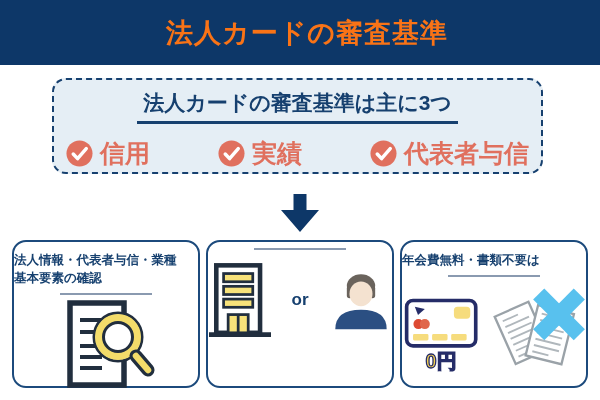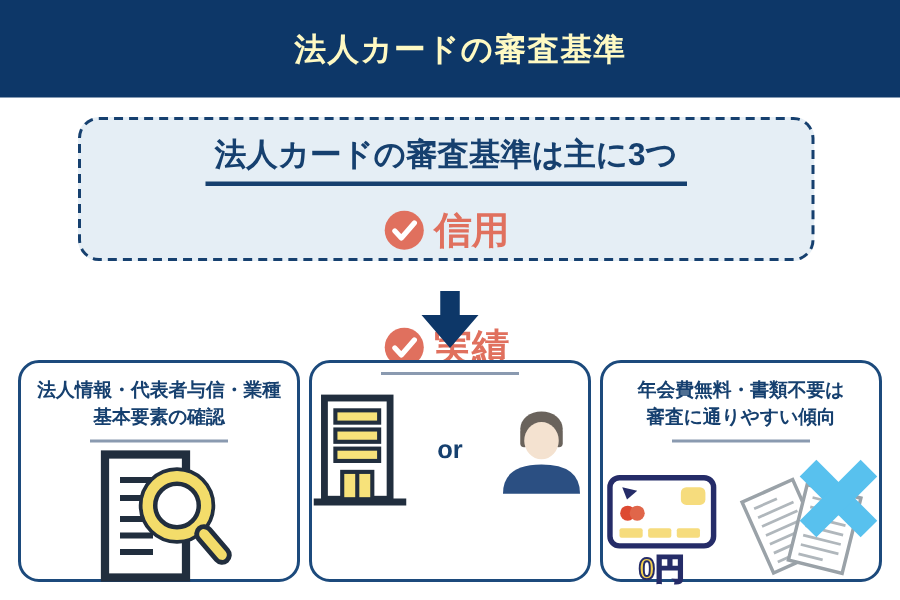--- a/index.html
+++ b/index.html
@@ -5,49 +5,49 @@
   html,body { margin:0; padding:0; background:#fff; }
   .stage {
     position:relative; width:600px; height:400px; background:#ffffff;
     font-family:"Liberation Sans","DejaVu Sans",sans-serif; overflow:hidden;
   }
   
   .header {
     position:absolute; left:0; top:0; width:600px; height:65px;
     background:#0d3768; display:flex; align-items:center; justify-content:center;
   }
-  .header-title { color:#fef9c3; font-size:21px; font-weight:bold; letter-spacing:1px;margin-left:14px; }
+  .header-title { color:#f97316; font-size:27px; font-weight:bold; letter-spacing:1px;margin-left:14px; }
 
   
   .summary-box {
     position:absolute; left:52px; top:78px; width:491px; height:96px;
     background:#e5eef5; border:2px dashed #16406f; border-radius:14px;
     display:flex; flex-direction:column; align-items:center; box-sizing:border-box;
   }
   .summary-title {
     margin-top:9px; font-size:21px; font-weight:bold; color:#16406f;
     border-bottom:3px solid #16406f; padding:0 6px 4px; white-space:nowrap;
   }
-  .checks { display:flex; gap:45px; margin-top:13px; align-items:center;flex-direction:column; }
+  .checks { display:flex; gap:68px; margin-top:13px; align-items:flex-end; }
   .check-item { display:flex; align-items:center; gap:7px; }
   .check-label { font-size:25px; font-weight:bold; color:#e0705e; white-space:nowrap; }
 
   
   .arrow { position:absolute; left:280px; top:194px; z-index:2; }
 
   
   .card {
     position:absolute; top:240px; width:188px; height:148px; box-sizing:border-box;
     background:#fff; border:2px solid #1c4a7c; border-radius:14px;
   }
   .card-1 { left:12px; }
   .card-2 { left:206px; }
   .card-3 { left:400px; }
   .card-title {
-    margin-top:9px; text-align:center; font-size:12.5px; font-weight:bold;
+    margin-top:9px; text-align:left; font-size:12.5px; font-weight:bold;
     color:#16406f; line-height:1.45; white-space:nowrap;
   }
   .card-divider { width:92px; height:2px; background:#8a9ab0; margin:6px auto 2px; }
   .icon-area { display:flex; align-items:center; justify-content:center; height:96px; }
   .icon-area-2 { gap:9px; }
   .or-label { font-size:17px; font-weight:bold; color:#16406f; margin:0 12px; }
   .icon-area-3 { align-items:flex-start; gap:2px; padding-top:4px; }
   .card3-left { margin-top:12px; }
 </style>
 </head>
@@ -132,21 +132,20 @@
         <rect x="45" y="17" width="6" height="14" rx="3" fill="#6a635c"></rect>
         <ellipse cx="35" cy="26" rx="13" ry="14" fill="#f4e2d0"></ellipse>
         <path d="M6,66 q0,-22 29,-22 q29,0 29,22 z" fill="#2b4f82"></path>
       </svg>
     </div>
   </div>
 
   <div class="card card-3">
     <div class="card-title">
       <div>年会費無料・書類不要は</div>
-      <div>審査に通りやすい傾向</div>
     </div>
     <div class="card-divider"></div>
     <div class="icon-area icon-area-3">
       <svg class="card3-left" width="80" height="80" viewBox="0 0 88 84">
         <rect x="4" y="4" width="76" height="50" rx="7" fill="#fff" stroke="#252c68" stroke-width="4"></rect>
         <path d="M13,11 l11,2.5 -7.5,6.5 z" fill="#252c68"></path>
         <rect x="56" y="11" width="18" height="13" rx="4" fill="#f6dc7d"></rect>
         <circle cx="17" cy="30" r="5.5" fill="#dd4a32"></circle>
         <circle cx="24" cy="30" r="5.5" fill="#e0664a"></circle>
         <rect x="11" y="41" width="17" height="7" rx="1.5" fill="#f6dc7d"></rect>

